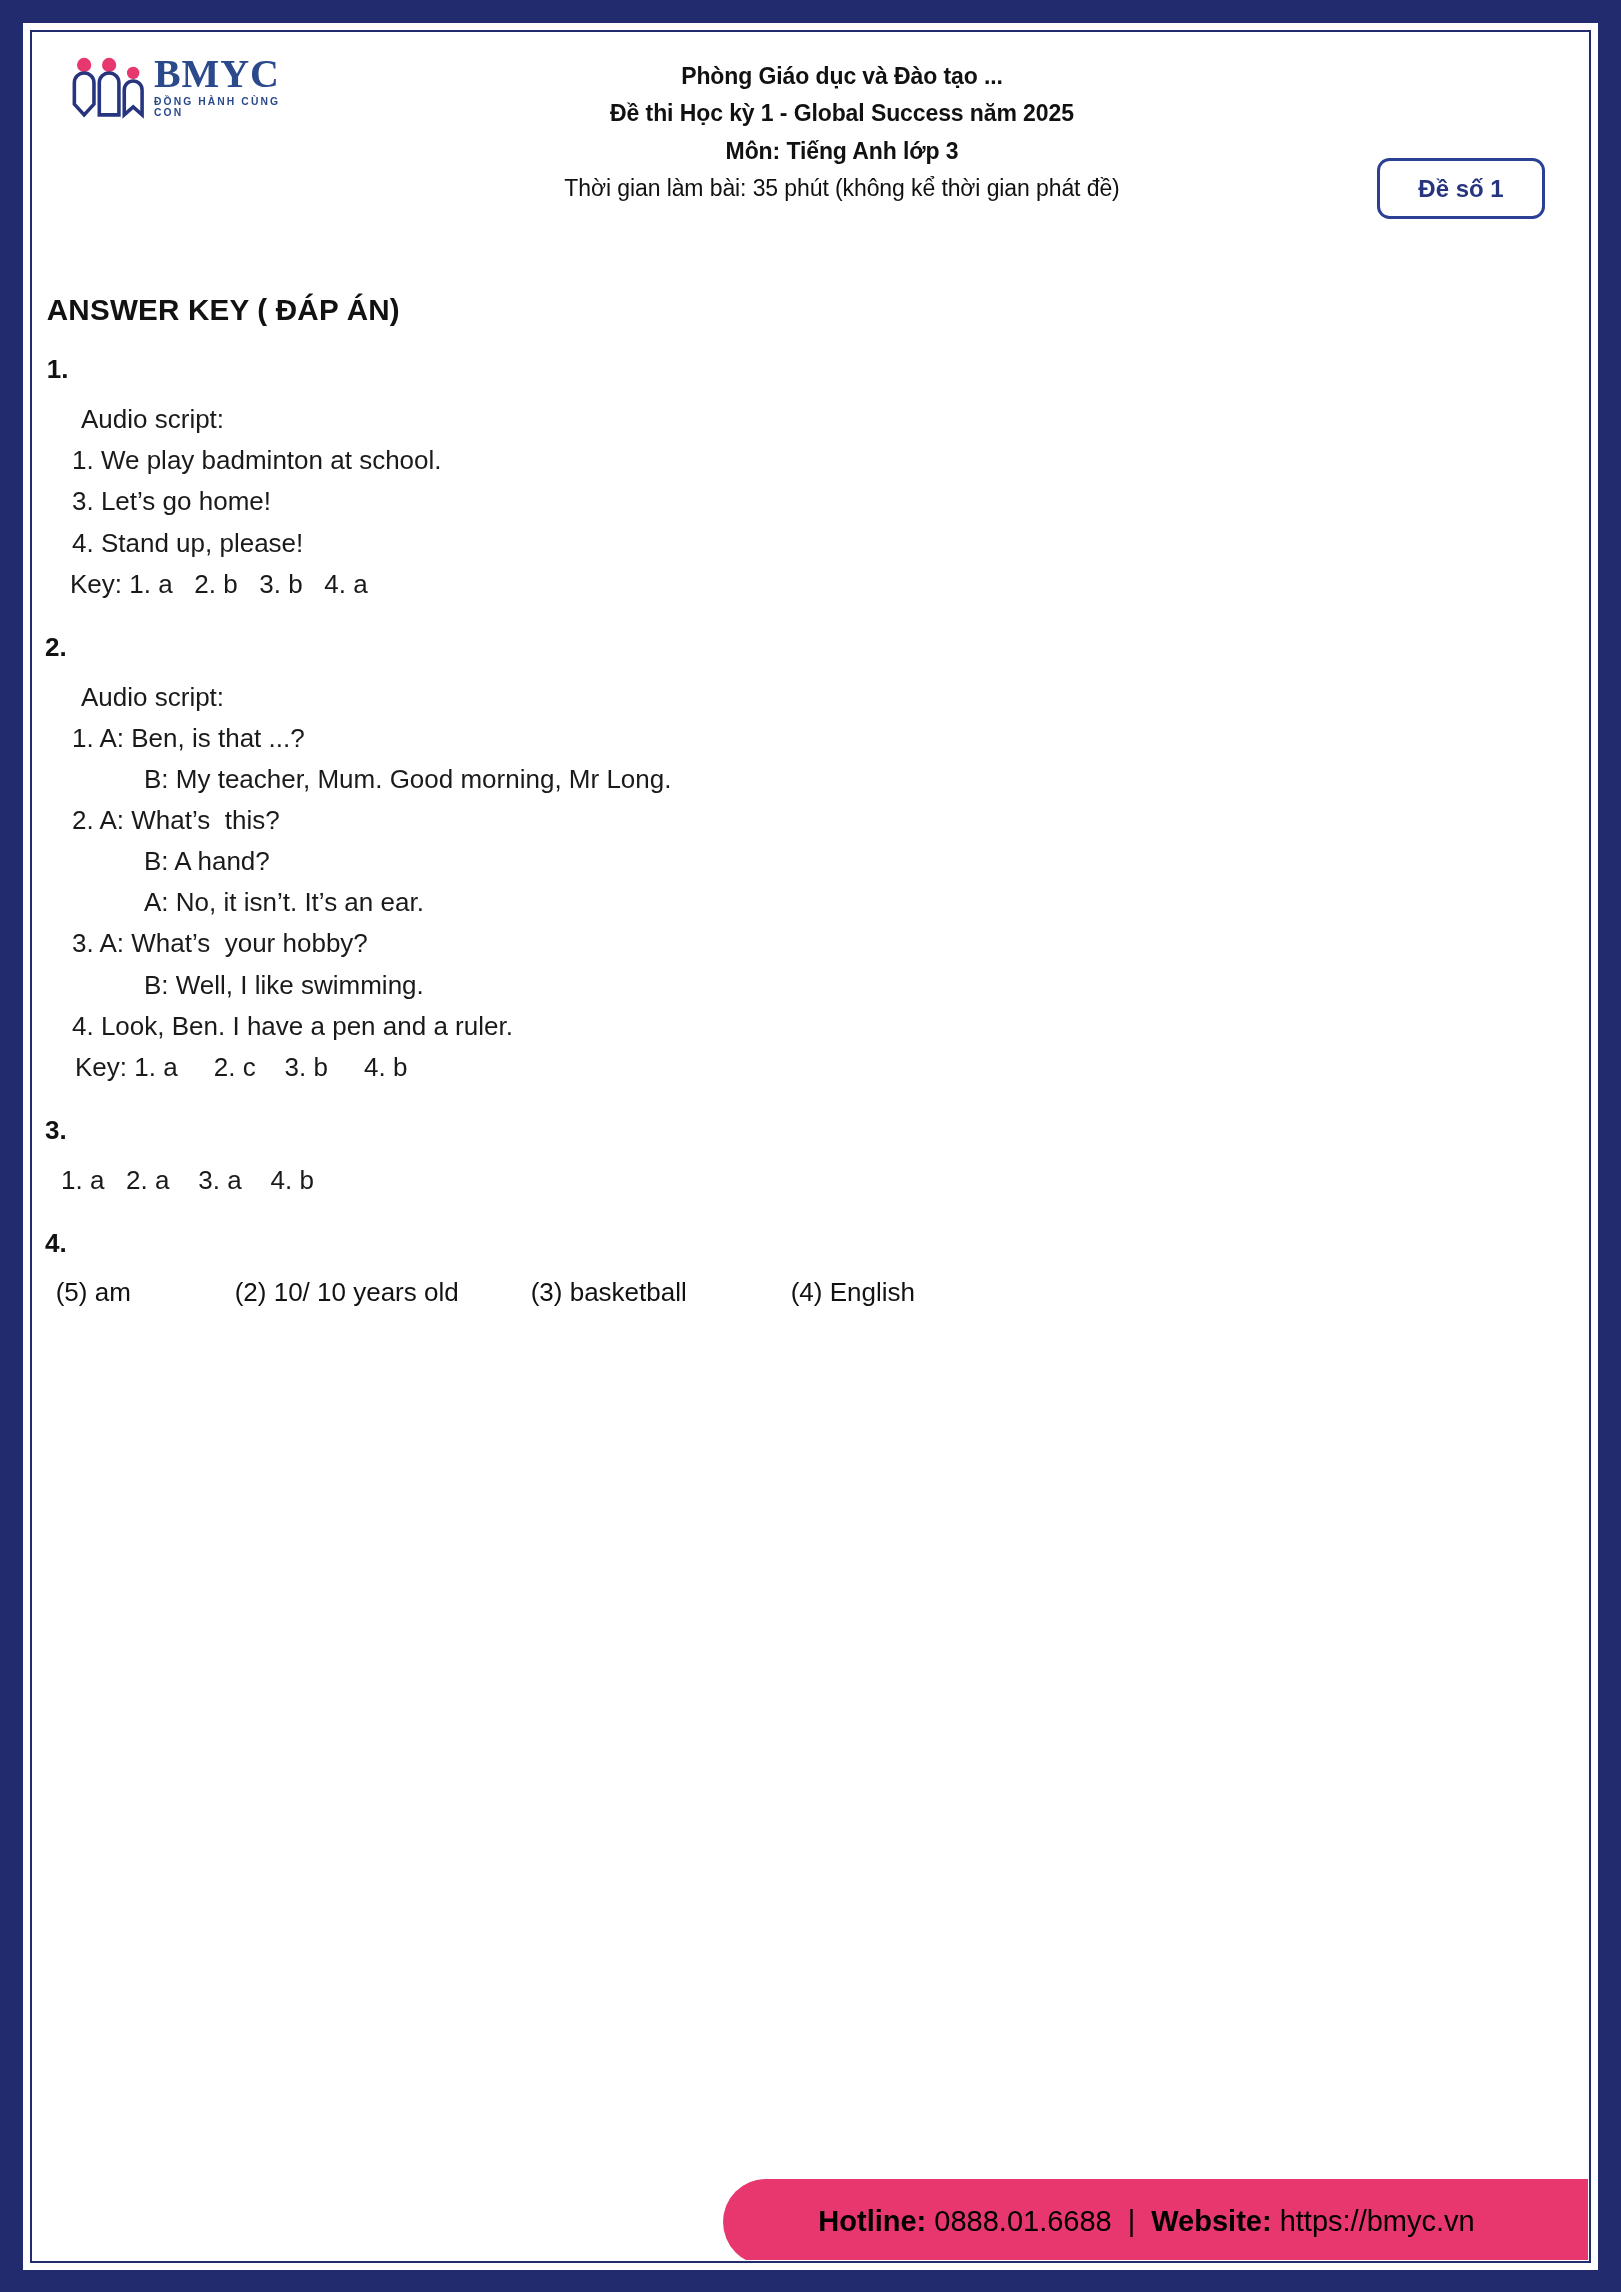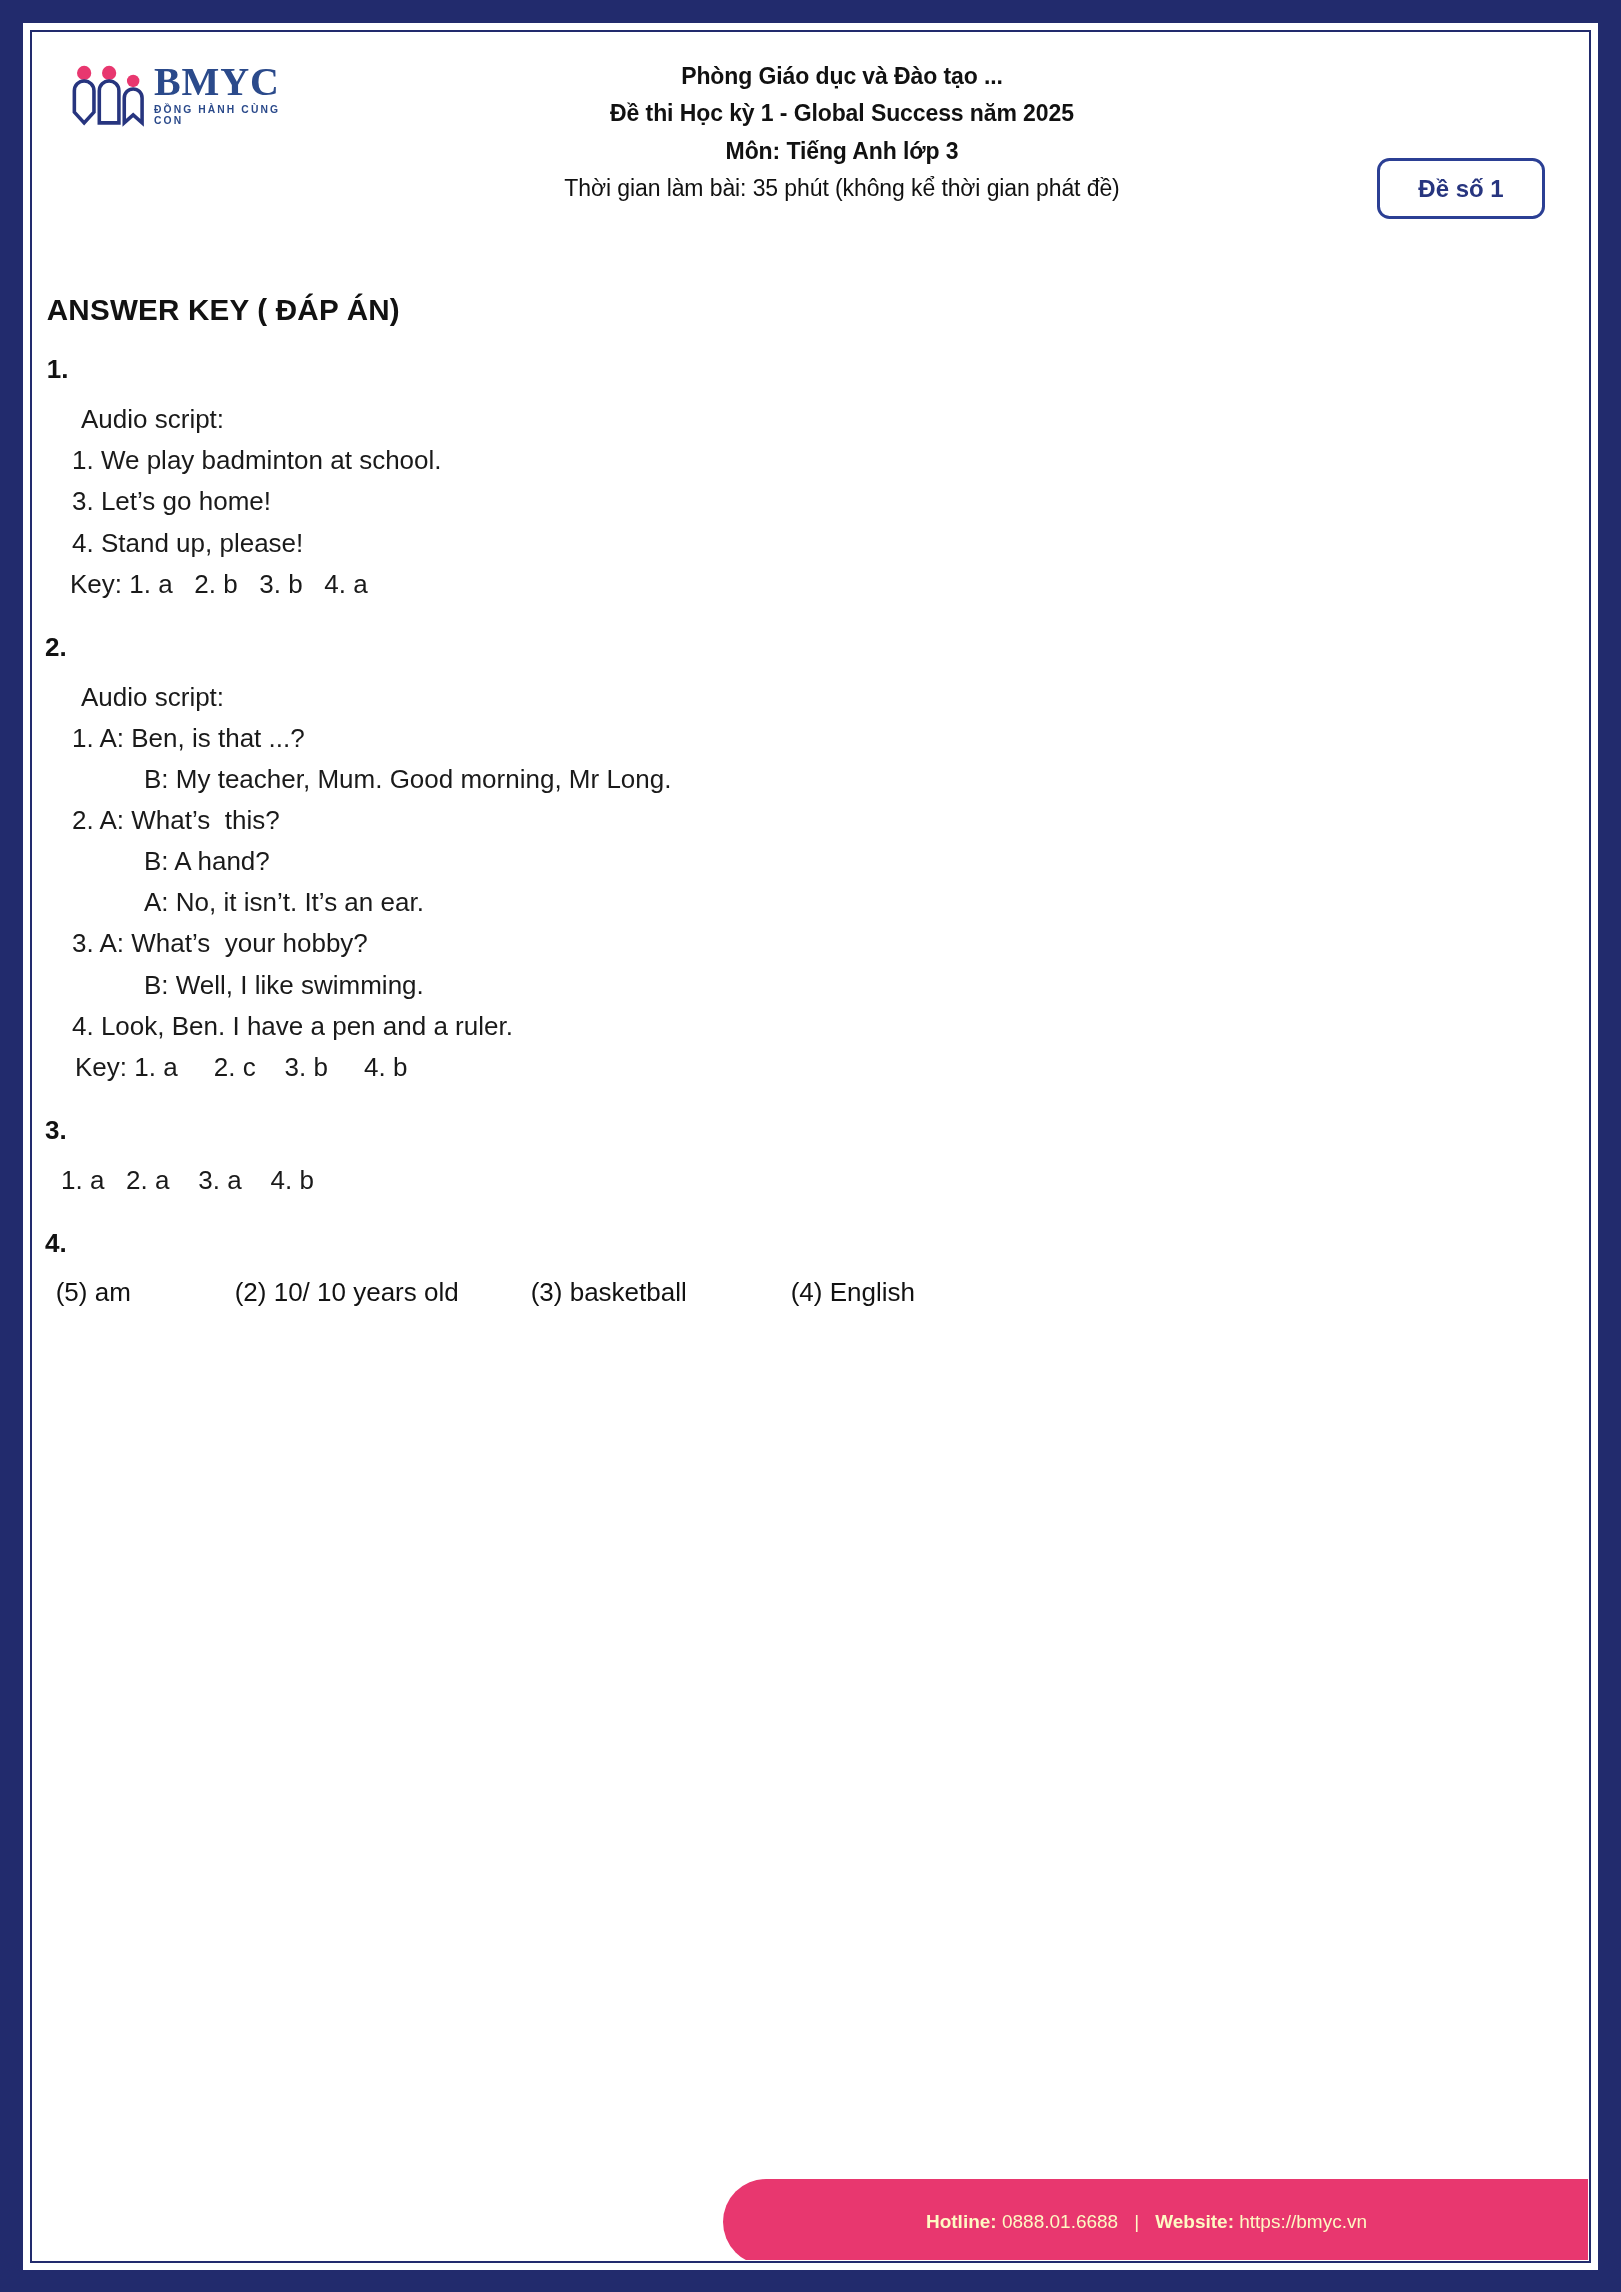--- a/index.html
+++ b/index.html
@@ -39,21 +39,21 @@
 
   
   .header {
     position: relative;
     height: 260px;
   }
 
   .logo {
     position: absolute;
     left: 36px;
-    top: 27px;
+    top: 19px;
     width: 215px;
     height: 77px;
   }
   .logo-mark { position: absolute; left: 0; top: 3.6px; }
   .logo-words {
     position: absolute;
     left: 85px;
     top: 1.8px;
   }
   .logo-bmyc {
@@ -163,22 +163,22 @@
     height: 86px;
     background: #e8376f;
     border-top-left-radius: 47px;
     border-bottom-left-radius: 47px;
     display: flex;
     align-items: center;
     justify-content: center;
     padding-right: 54px;
   }
   .footer-text {
-    font-size: 19px;
-    color: #fef9c3;
+    font-size: 29px;
+    color: #000000;
     white-space: pre;
   }
   .footer-text b { font-weight: 700; }
 </style>
 </head>
 <body>
 
 <div class="page">
   <div class="inner-gap"></div>
   <div class="inner-rule"></div>

